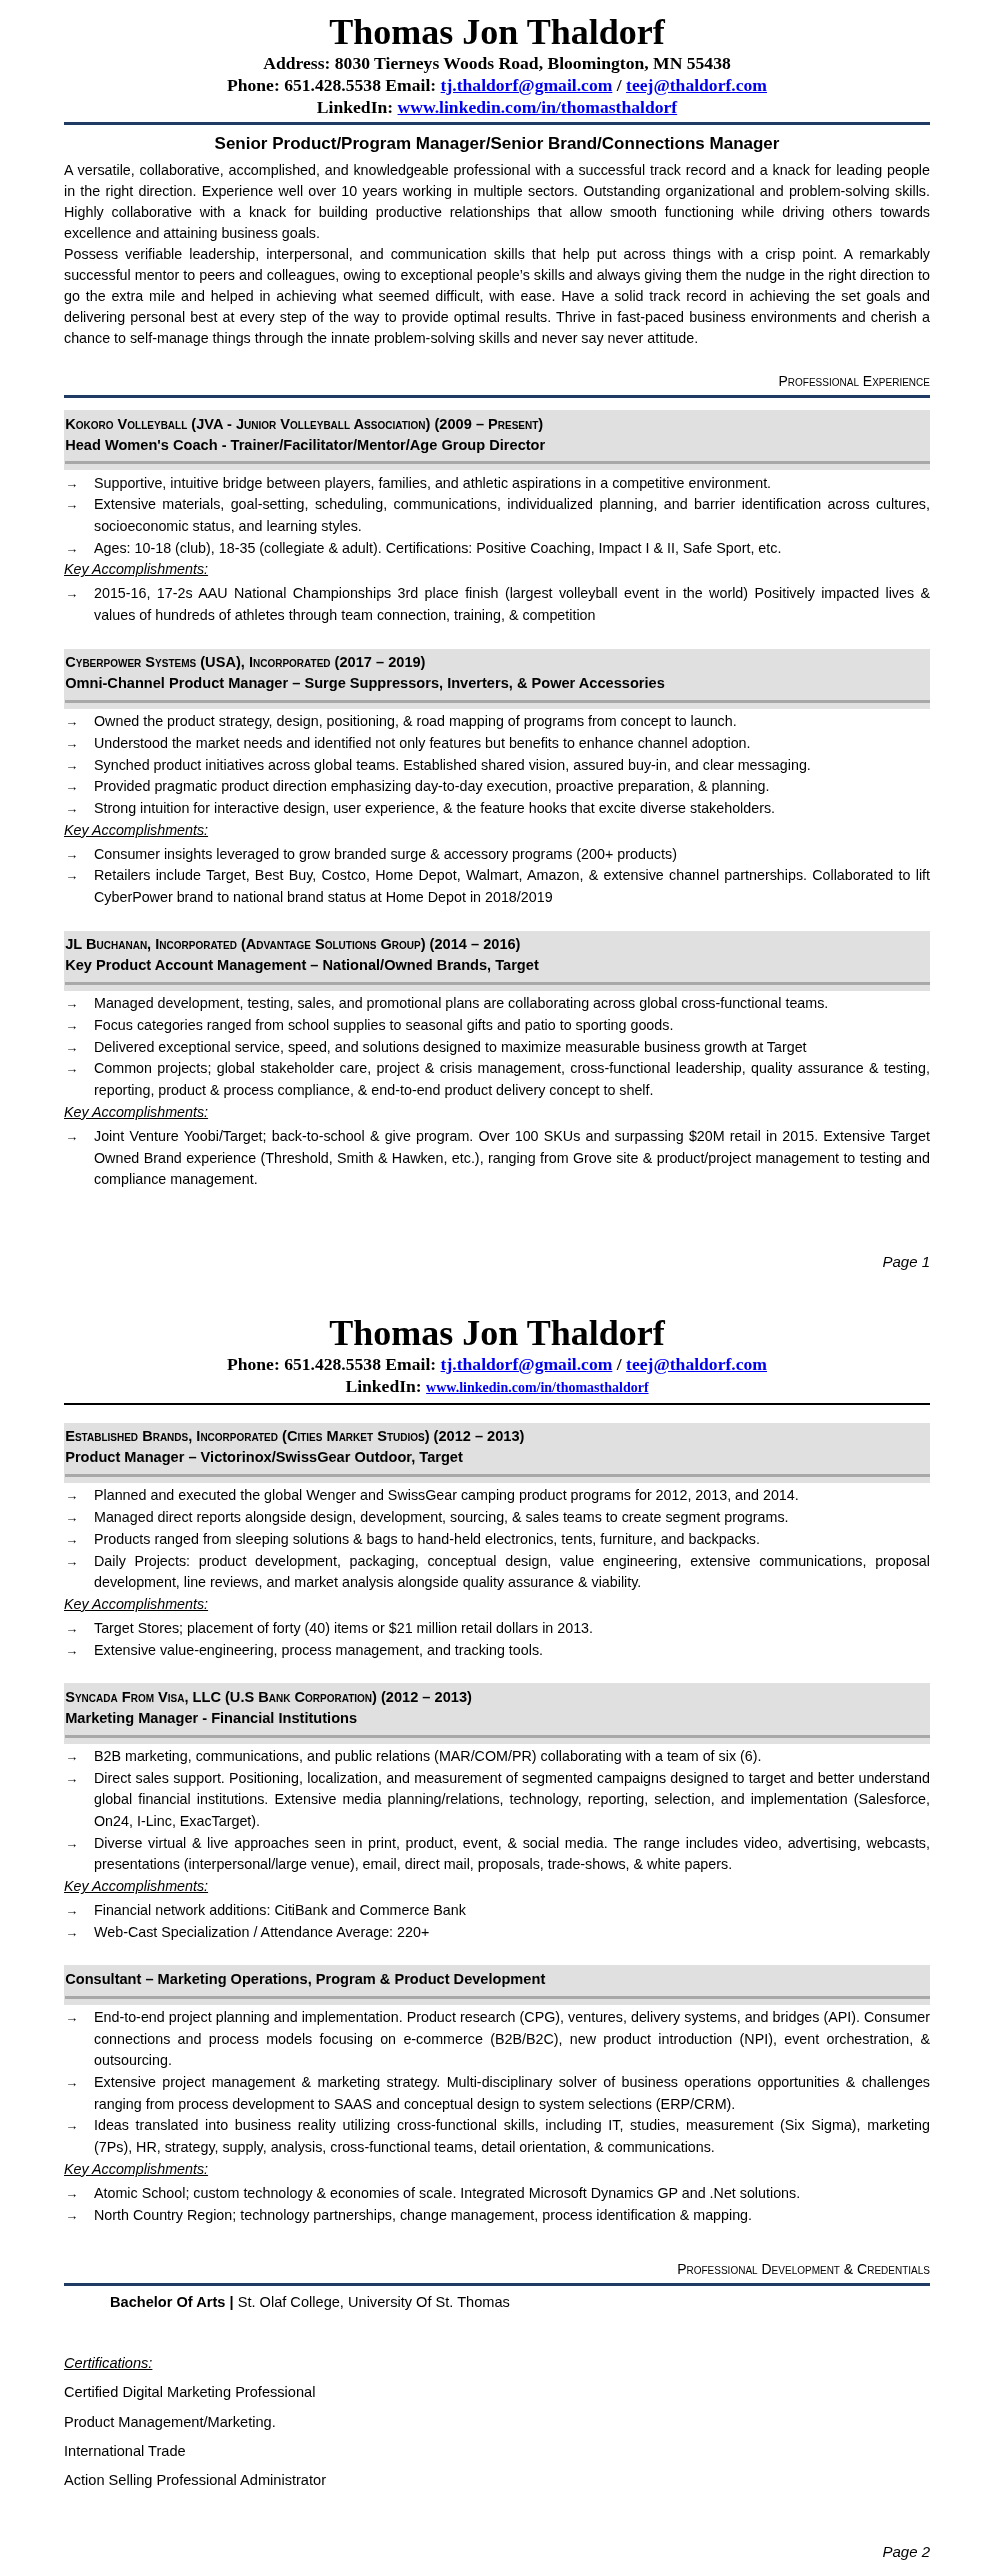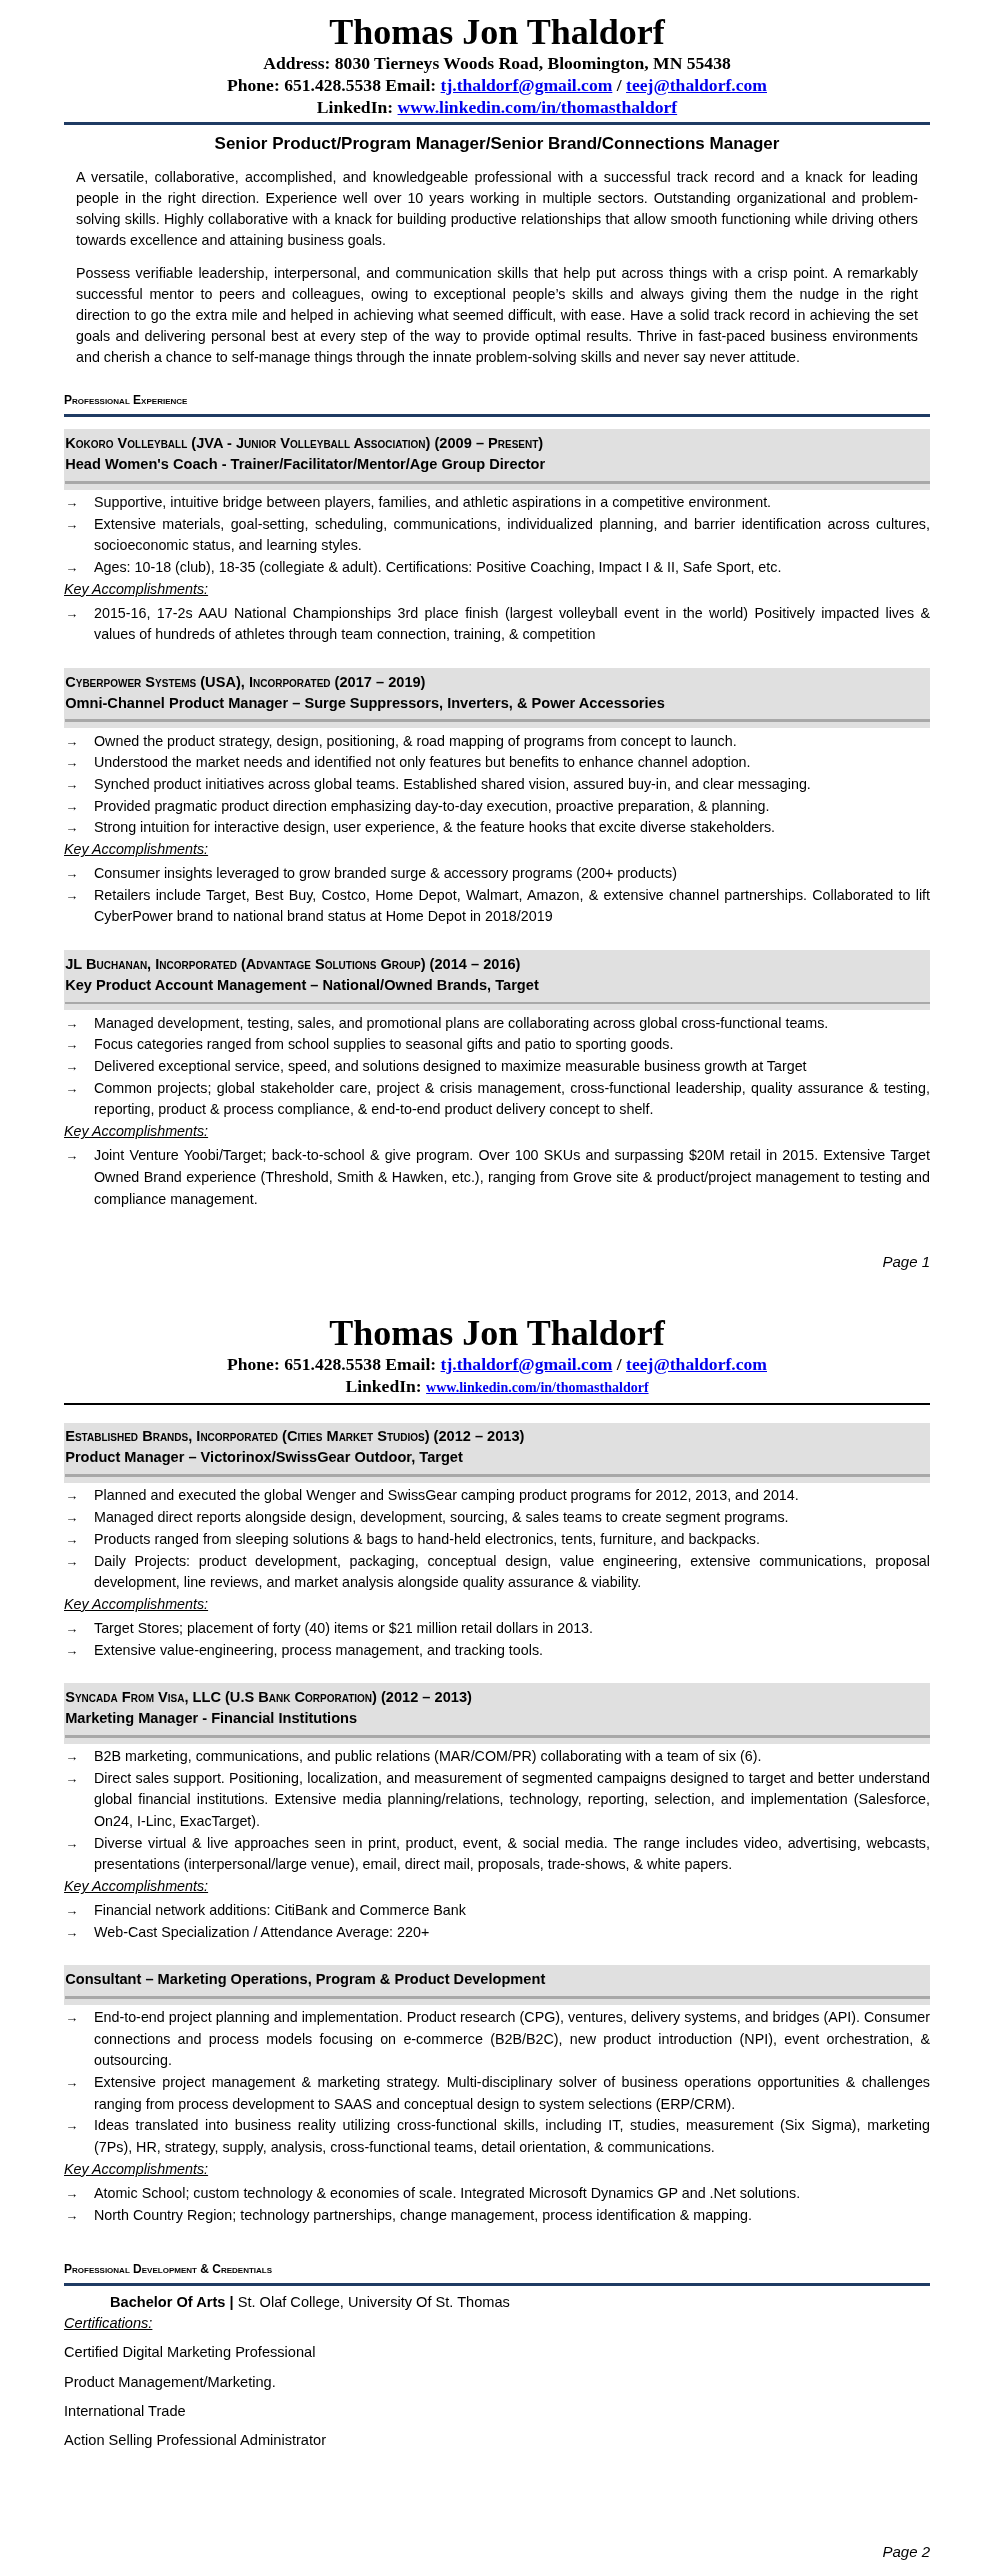--- a/index.html
+++ b/index.html
@@ -7,40 +7,40 @@
   .page { position: absolute; left: 64px; width: 866px; }
   #page1 { top: 13px; height: 1259px; }
   #page2 { top: 1314px; height: 1253px; }
   .name { font-family: "Liberation Serif", serif; font-weight: bold; font-size: 36px; text-align: center; line-height: 39px; margin: 0; }
   .contact { font-family: "Liberation Serif", serif; font-weight: bold; font-size: 17.6px; text-align: center; line-height: 22px; }
   .contact a { color: #0000ee; text-decoration: underline; }
   .contact .small-link { font-size: 14px; }
   .rule-blue { height: 3.5px; background: #1f3b63; margin-top: 3.5px; }
   .rule-black { height: 2.9px; background: #000; margin-top: 3.5px; }
   .objective { font-weight: bold; font-size: 17px; text-align: center; margin-top: 7px; line-height: 23.4px; }
-  .summary p { font-size: 14.3px; line-height: 21px; text-align: justify; margin: 12px; }
+  .summary p { font-size: 14.3px; line-height: 21px; text-align: justify; margin: 0; }
   .summary { margin-top: 4.7px; }
-  .section-title { font-weight: bold; font-variant: small-caps; font-size: 12px; text-align: left; margin-top: 22px; line-height: 20px; }
+  .section-title { font-weight: normal; font-variant: small-caps; font-size: 14px; text-align: right; margin-top: 22px; line-height: 20px; }
   .section-rule { height: 3.5px; background: #1f3b63; margin-top: 3.5px; }
   .job-header { background: #e0e0e0; padding: 3.5px 0 5.9px 1.2px; margin-top: 4.7px; }
   .job-header .company { font-weight: bold; font-variant: small-caps; font-size: 14.6px; line-height: 21px; }
   .job-header .title { font-weight: bold; font-size: 14.6px; line-height: 21px; }
   .job-header .bar { height: 2.9px; background: #a8a8a8; margin-top: 5.9px; }
   ul.bullets { list-style: none; margin: 2.3px 0 0 0; padding: 0; }
   ul.bullets li { position: relative; padding-left: 30px; font-size: 14.3px; line-height: 21.7px; text-align: justify; }
   ul.bullets li .arrow { position: absolute; left: 1.2px; top: 0; font-size: 13px; }
   .ka { font-style: italic; text-decoration: underline; font-size: 14.3px; line-height: 21.7px; }
   .job { margin-top: 12px; }
   .job + .job { margin-top: 22px; }
   .page-num { position: absolute; right: 0; font-style: italic; font-size: 15px; }
   #page1 .page-num { top: 1240px; }
   #page2 .page-num { top: 1229px; }
   .edu { font-size: 14.6px; line-height: 21px; margin-top: 5.9px; margin-left: 46px; }
   .edu b { font-weight: bold; }
-  .certs-label { font-style: italic; text-decoration: underline; font-size: 14.6px; line-height: 21px; }
+  .certs-label { font-style: italic; text-decoration: underline; font-size: 14.6px; margin-top: 40px; line-height: 21px; }
   .cert { font-size: 14.6px; line-height: 21px; margin-top: 8.2px; }
   .gap-section { margin-top: 17.6px; }
 </style>
 </head>
 <body>
 
 <div class="page" id="page1">
   <h1 class="name">Thomas Jon Thaldorf</h1>
   <div class="contact">
     <span>Address:</span>

